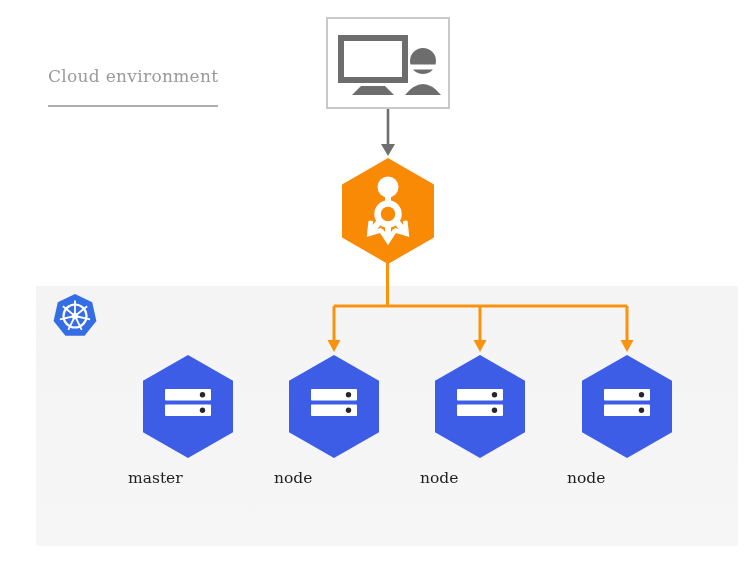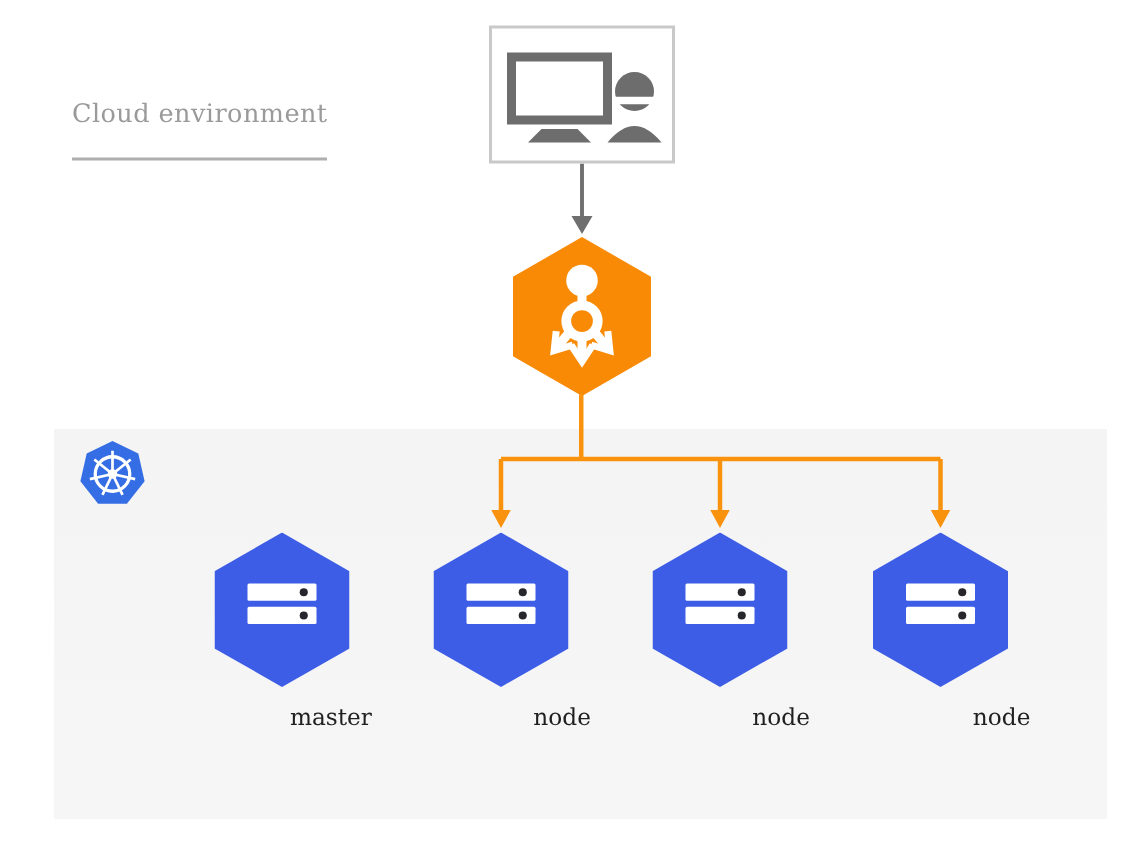--- a/index.html
+++ b/index.html
@@ -27,21 +27,21 @@
   .lb-label{
     left:430px;top:191px;width:116px;
     font-size:15px;color:#333333;text-align:center;line-height:1.55;
   }
   .hex-node{width:90px;height:103px;top:355px;}
   .hex-master{left:143px;}
   .hex-n1{left:289px;}
   .hex-n2{left:435px;}
   .hex-n3{left:582px;}
   .node-label{
-    top:469px;width:120px;text-align:right;
+    top:469px;width:120px;text-align:left;
     font-size:15.5px;color:#1f1f1f;
   }
   .lbl-master{left:128px;}
   .lbl-n1{left:274px;}
   .lbl-n2{left:420px;}
   .lbl-n3{left:567px;}
   .k8s-logo{left:52px;top:293px;width:46px;height:46px;}
   .gray-arrow{left:375px;top:109px;width:26px;height:50px;}
   .connectors{left:320px;top:255px;width:330px;height:105px;}
   svg{display:block;}

